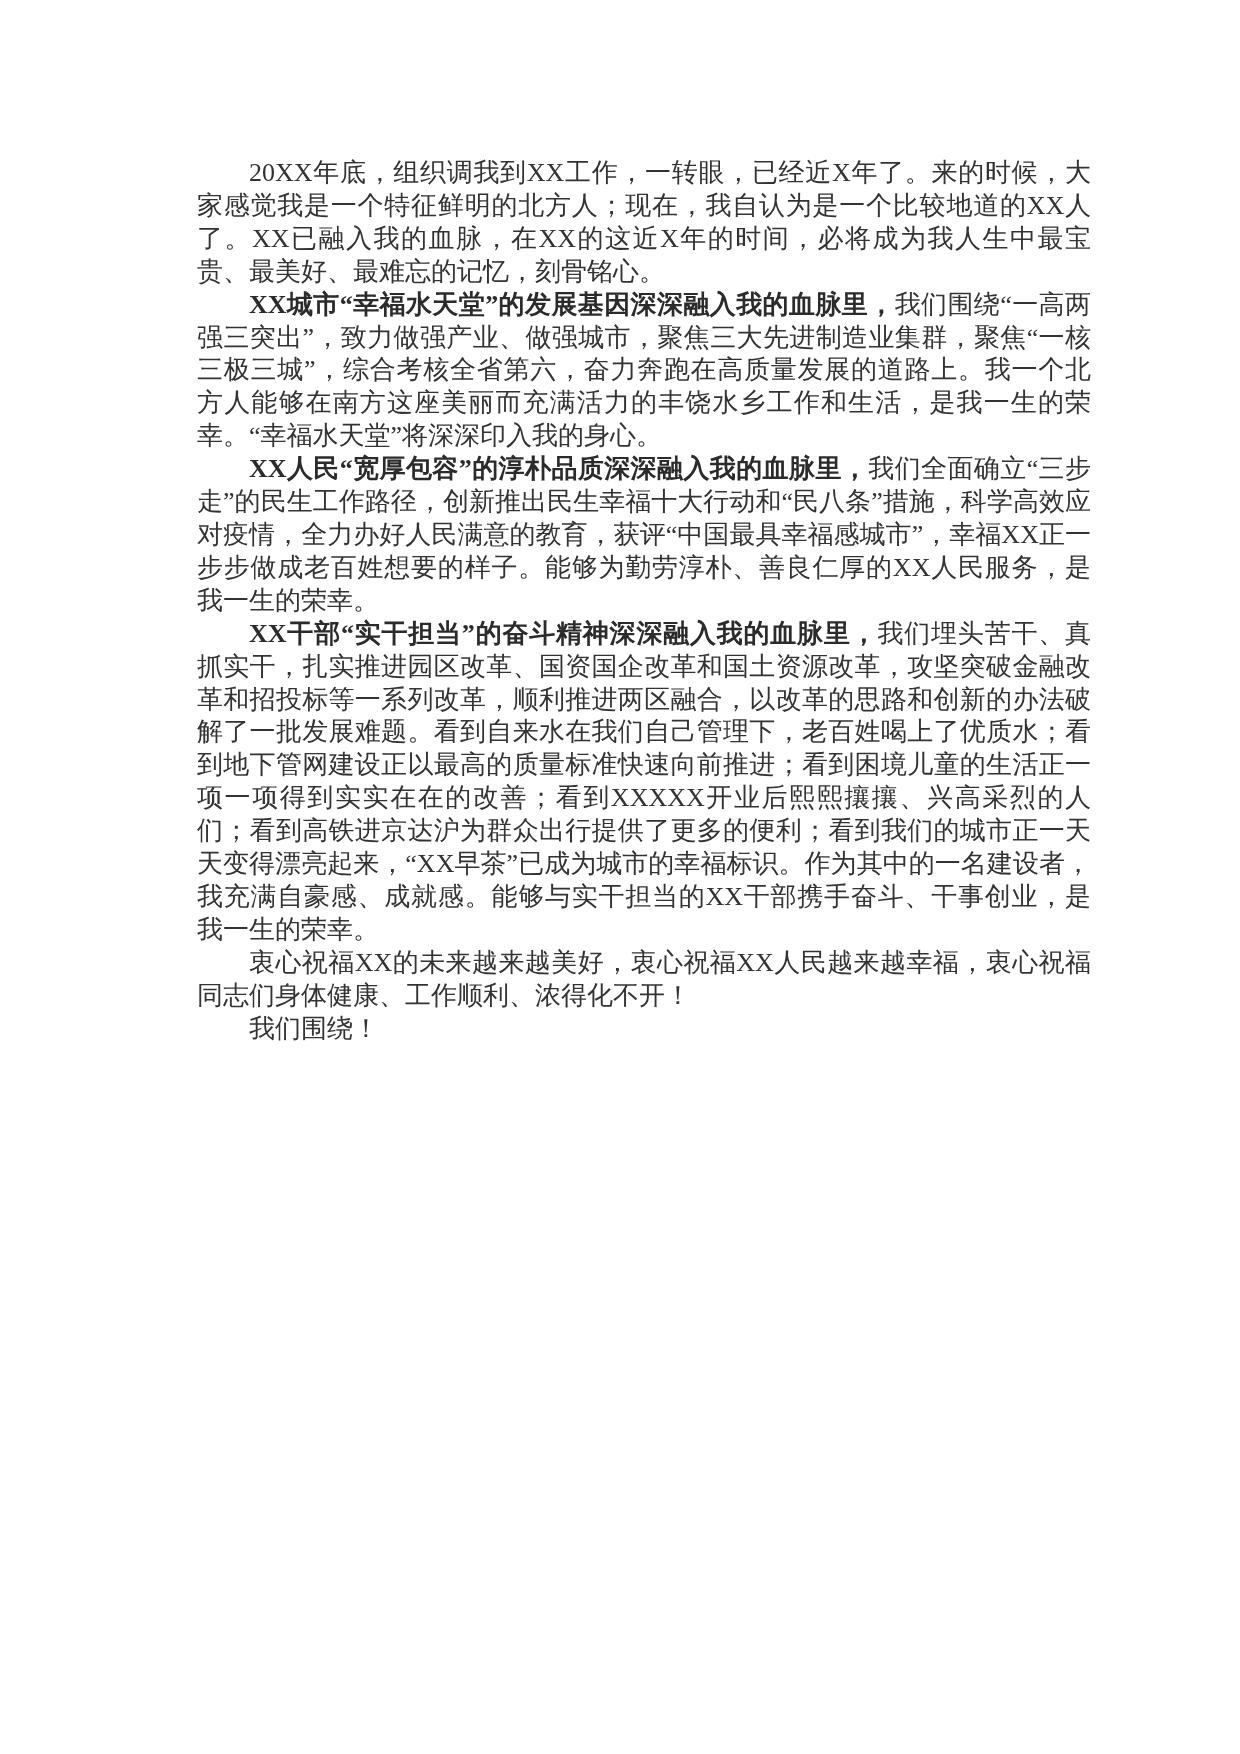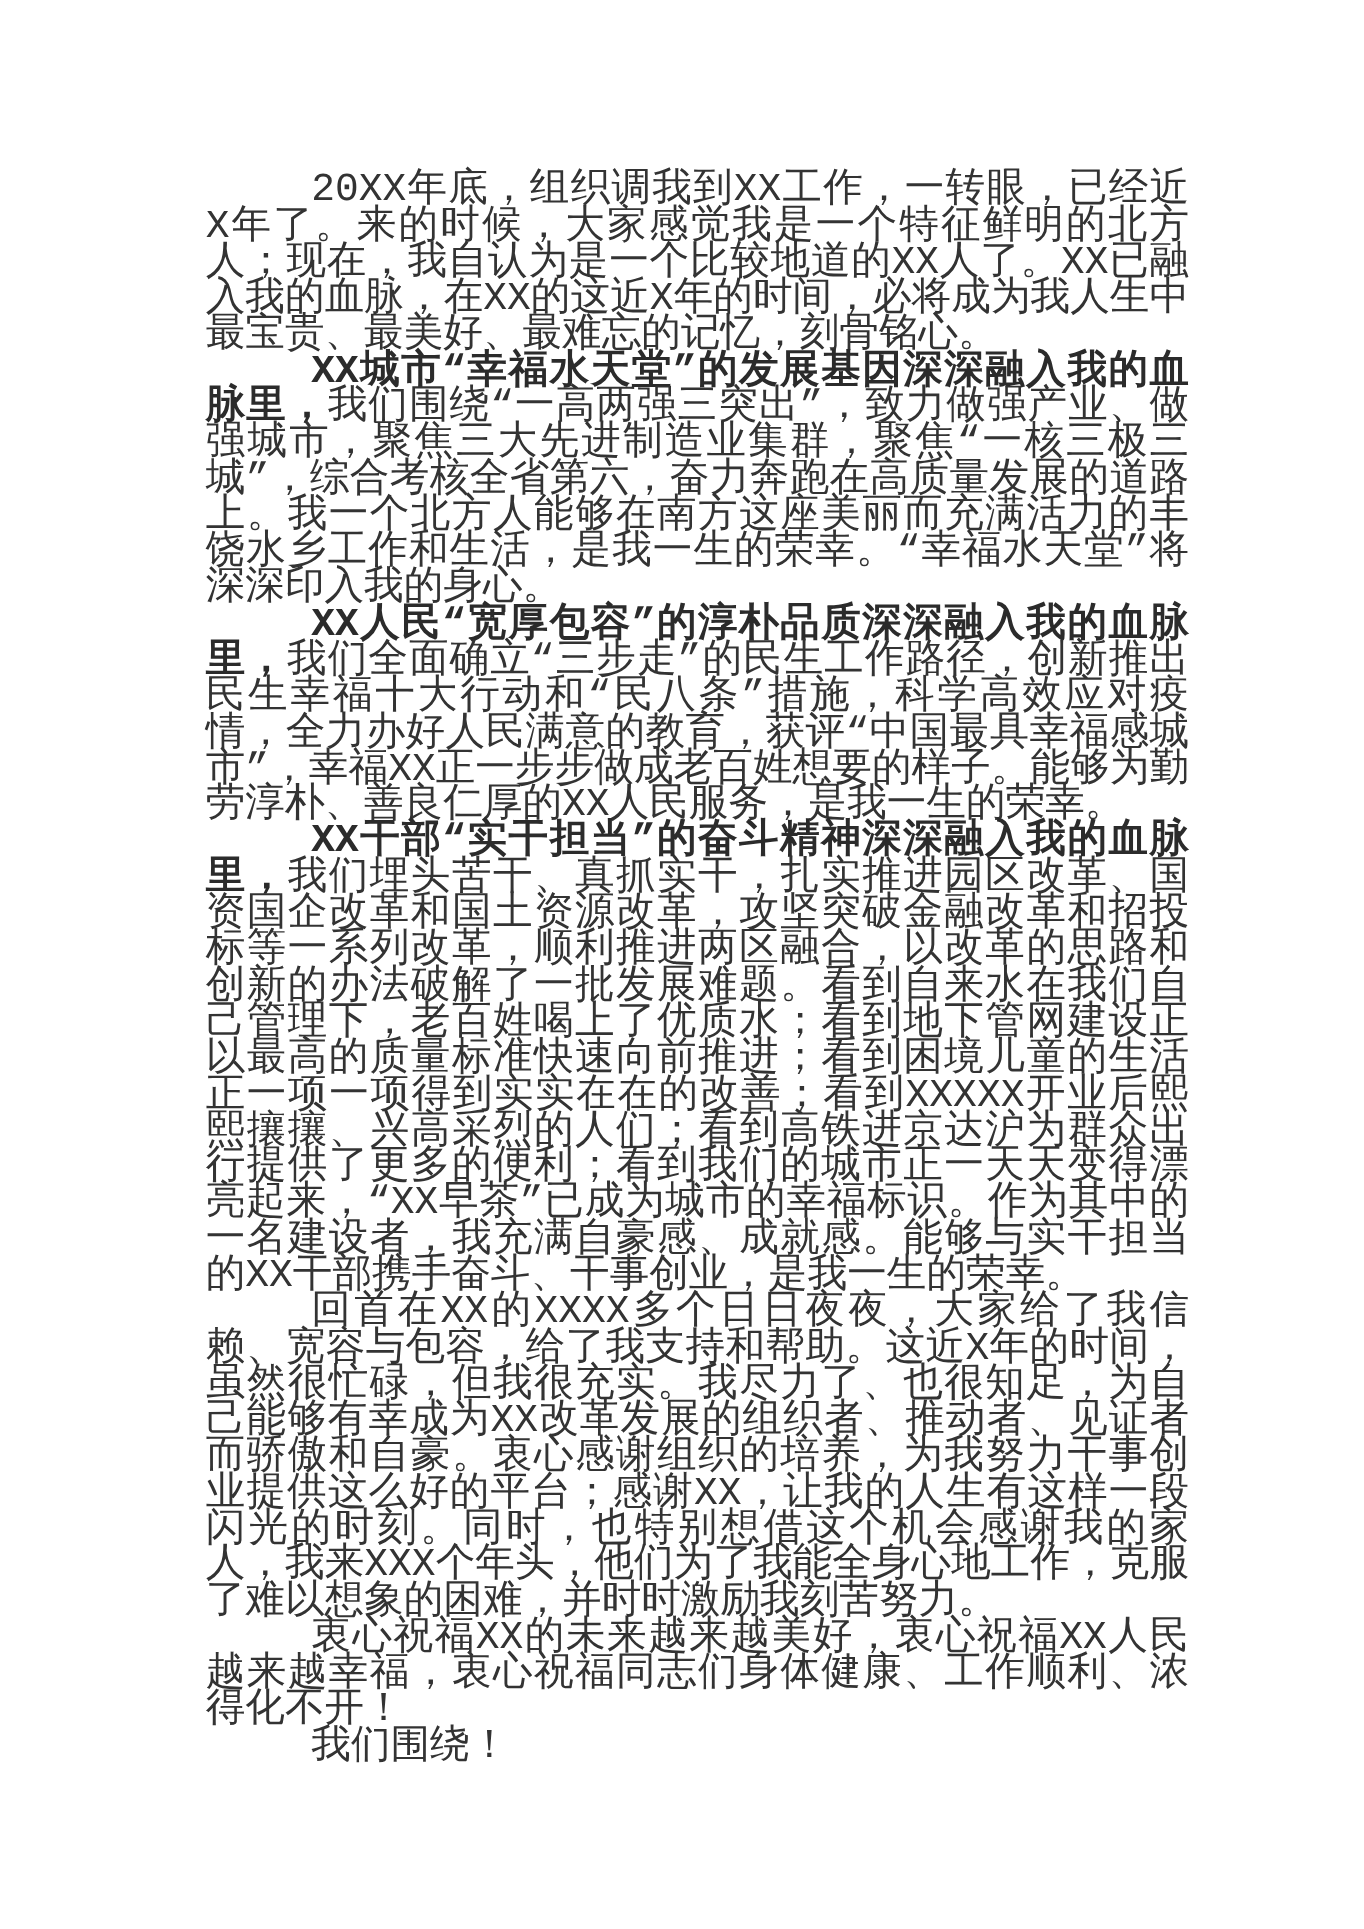--- a/index.html
+++ b/index.html
@@ -8,61 +8,57 @@
     background: #ffffff;
   }
   body {
     width: 1240px;
     height: 1754px;
     position: relative;
     overflow: hidden;
   }
   .page {
     position: absolute;
-    left: 187px;
+    left: 197px;
     top: 157px;
     width: 894px;
-    font-family: Liberation Mono, monospace;
-    font-size: 36px;
+    font-family: Liberation Serif, serif;
+    font-size: 26px;
     line-height: 32.9px;
     color: #333333;
     text-align: justify;
     text-justify: inter-character;
     letter-spacing: 0;
   }
   .para {
     margin: 0;
     padding: 0;
     text-indent: 52px;
     word-break: break-all;
   }
   .lead {
     font-weight: bold;
     color: #2b2b2b;
-    margin-left: 44px;
   }
 </style>
 </head>
 <body>
 
 <div class="page">
   <p class="para">
     <span class="lead"></span><span>20XX年底，组织调我到XX工作，一转眼，已经近X年了。来的时候，大家感觉我是一个特征鲜明的北方人；现在，我自认为是一个比较地道的XX人了。XX已融入我的血脉，在XX的这近X年的时间，必将成为我人生中最宝贵、最美好、最难忘的记忆，刻骨铭心。</span>
   </p>
   <p class="para">
     <span class="lead">XX城市“幸福水天堂”的发展基因深深融入我的血脉里，</span><span>我们围绕“一高两强三突出”，致力做强产业、做强城市，聚焦三大先进制造业集群，聚焦“一核三极三城”，综合考核全省第六，奋力奔跑在高质量发展的道路上。我一个北方人能够在南方这座美丽而充满活力的丰饶水乡工作和生活，是我一生的荣幸。“幸福水天堂”将深深印入我的身心。</span>
   </p>
   <p class="para">
     <span class="lead">XX人民“宽厚包容”的淳朴品质深深融入我的血脉里，</span><span>我们全面确立“三步走”的民生工作路径，创新推出民生幸福十大行动和“民八条”措施，科学高效应对疫情，全力办好人民满意的教育，获评“中国最具幸福感城市”，幸福XX正一步步做成老百姓想要的样子。能够为勤劳淳朴、善良仁厚的XX人民服务，是我一生的荣幸。</span>
   </p>
   <p class="para">
     <span class="lead">XX干部“实干担当”的奋斗精神深深融入我的血脉里，</span><span>我们埋头苦干、真抓实干，扎实推进园区改革、国资国企改革和国土资源改革，攻坚突破金融改革和招投标等一系列改革，顺利推进两区融合，以改革的思路和创新的办法破解了一批发展难题。看到自来水在我们自己管理下，老百姓喝上了优质水；看到地下管网建设正以最高的质量标准快速向前推进；看到困境儿童的生活正一项一项得到实实在在的改善；看到XXXXX开业后熙熙攘攘、兴高采烈的人们；看到高铁进京达沪为群众出行提供了更多的便利；看到我们的城市正一天天变得漂亮起来，“XX早茶”已成为城市的幸福标识。作为其中的一名建设者，我充满自豪感、成就感。能够与实干担当的XX干部携手奋斗、干事创业，是我一生的荣幸。</span>
   </p>
   <p class="para">
-    <span class="lead"></span><span>回首在XX的XXXX多个日日夜夜，大家给了我信赖、宽容与包容，给了我支持和帮助。这近X年的时间，虽然很忙碌，但我很充实。我尽力了、也很知足，为自己能够有幸成为XX改革发展的组织者、推动者、见证者而骄傲和自豪。衷心感谢组织的培养，为我努力干事创业提供这么好的平台；感谢XX，让我的人生有这样一段闪光的时刻。同时，也特别想借这个机会感谢我的家人，我来XXX个年头，他们为了我能全身心地工作，克服了难以想象的困难，并时时激励我刻苦努力。</span>
-  </p>
-  <p class="para">
     <span class="lead"></span><span>衷心祝福XX的未来越来越美好，衷心祝福XX人民越来越幸福，衷心祝福同志们身体健康、工作顺利、浓得化不开！</span>
   </p>
   <p class="para">
     <span class="lead"></span><span>我们围绕！</span>
   </p>
 </div>
 
 </body></html>

